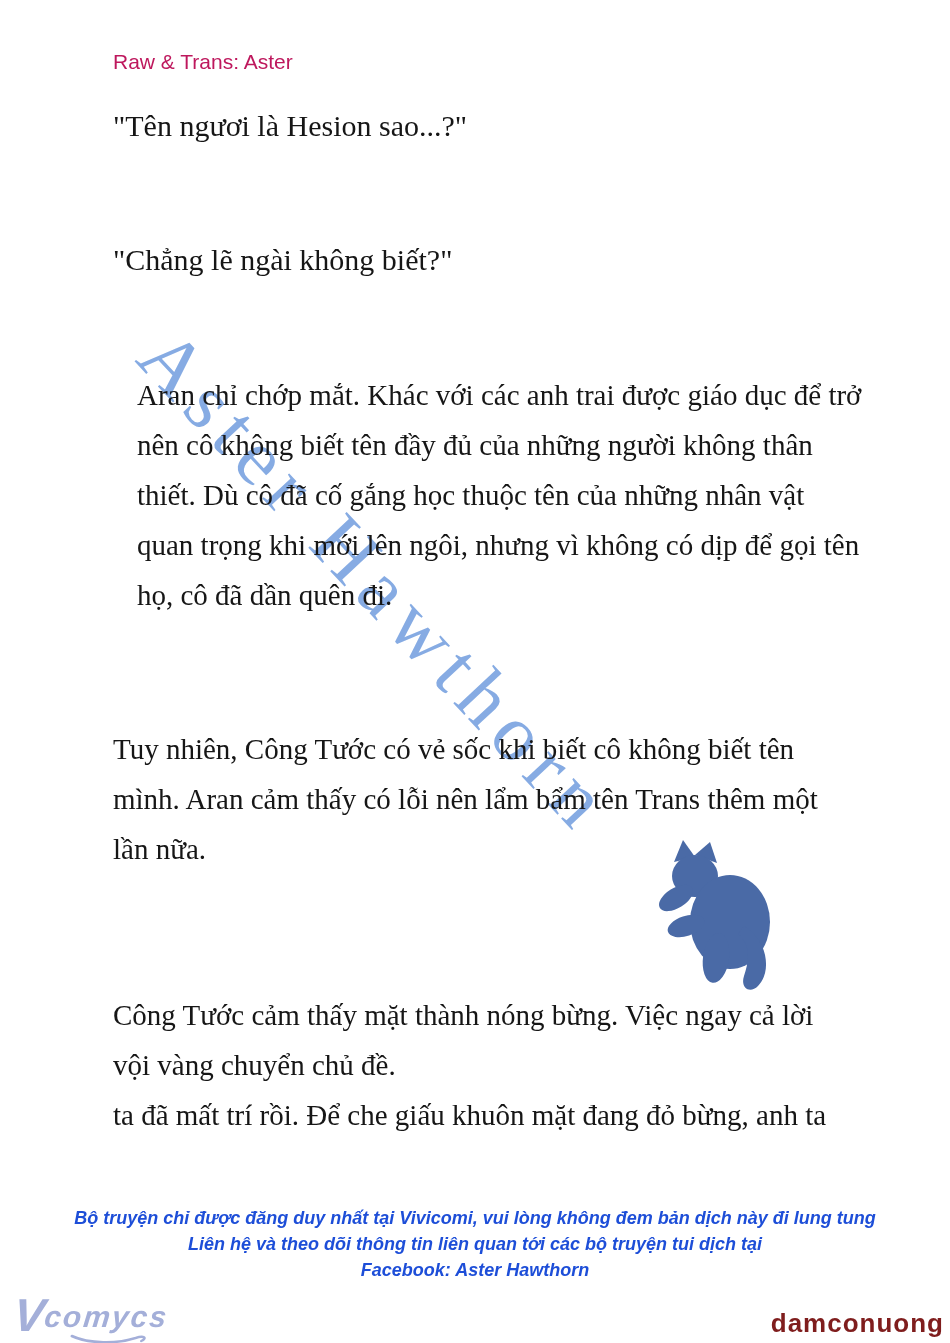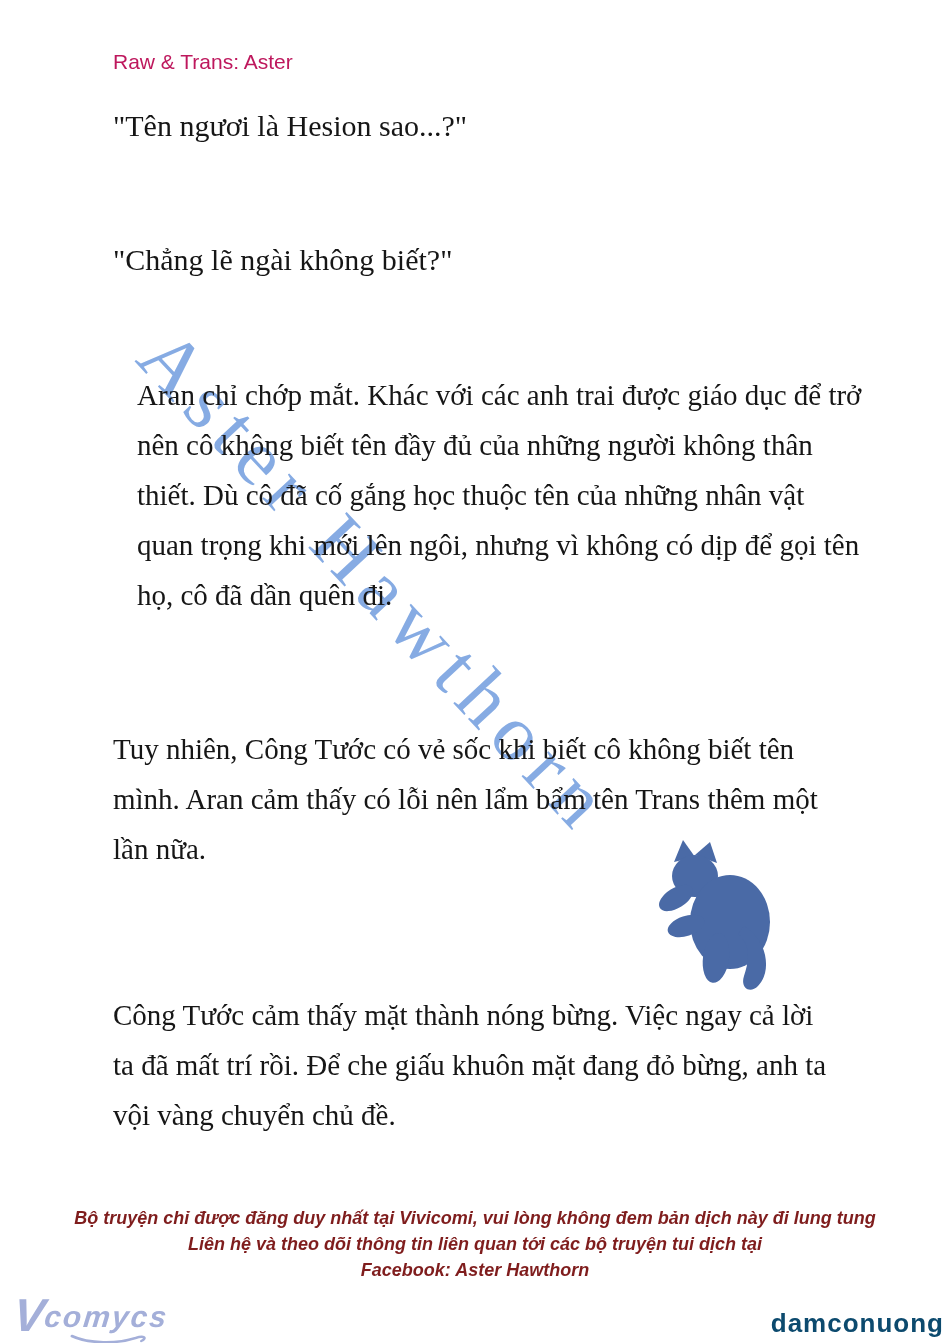--- a/index.html
+++ b/index.html
@@ -36,37 +36,37 @@
   .para .tline{white-space:nowrap;}
   .p1{top:370px;margin-left:24px;}
   .p2{top:724px;}
   .p3{top:990px;}
   .footer{
     position:absolute;left:0;right:0;top:1205px;
     text-align:center;
     font-family:"Liberation Sans","DejaVu Sans",sans-serif;
     font-weight:bold;font-style:italic;
     font-size:18px;line-height:26px;
-    color:#7f1d1d;
+    color:#1d4ed8;
   }
   .site-logo{
     position:absolute;left:14px;top:1292px;
     font-family:"Liberation Sans","DejaVu Sans",sans-serif;
     font-style:italic;font-weight:bold;
     color:#a4afd9;white-space:nowrap;
     transform:skewX(-6deg);
   }
   .site-logo .v{font-size:46px;line-height:1;vertical-align:-4px;}
   .site-logo .rest{font-size:30px;letter-spacing:2px;}
   .logo-swoosh{position:absolute;left:58px;top:40px;}
   .uploader-tag{
     position:absolute;right:6px;top:1308px;
     font-family:"Liberation Sans","DejaVu Sans",sans-serif;
     font-weight:bold;font-size:26px;letter-spacing:1px;
-    color:#0c4a6e;
+    color:#7f1d1d;
     text-shadow:0 0 2px #ffffff,0 0 3px #ffffff;
     white-space:nowrap;
   }
 </style>
 </head>
 <body>
 
 <div class="page">
 
   <div class="watermark">Aster Hawthorn</div>
@@ -98,22 +98,22 @@
   </div>
 
   <div class="para p2">
     <div class="tline">Tuy nhiên, Công Tước có vẻ sốc khi biết cô không biết tên</div>
     <div class="tline">mình. Aran cảm thấy có lỗi nên lẩm bẩm tên Trans thêm một</div>
     <div class="tline">lần nữa.</div>
   </div>
 
   <div class="para p3">
     <div class="tline">Công Tước cảm thấy mặt thành nóng bừng. Việc ngay cả lời</div>
+    <div class="tline">vội vàng chuyển chủ đề.</div>
     <div class="tline">ta đã mất trí rồi. Để che giấu khuôn mặt đang đỏ bừng, anh ta</div>
-    <div class="tline">vội vàng chuyển chủ đề.</div>
   </div>
 
   <div class="footer">
     <div>Bộ truyện chỉ được đăng duy nhất tại Vivicomi, vui lòng không đem bản dịch này đi lung tung</div>
     <div>Liên hệ và theo dõi thông tin liên quan tới các bộ truyện tui dịch tại</div>
     <div>Facebook: Aster Hawthorn</div>
   </div>
 
   <div class="site-logo">
     <span class="v">V</span><span class="rest">comycs</span>

